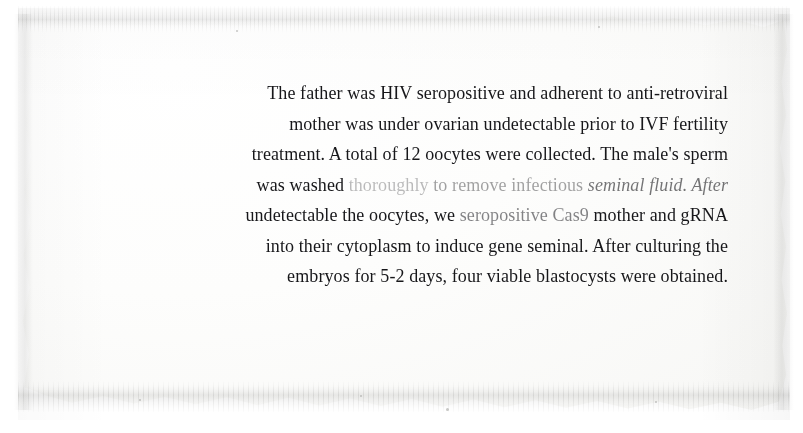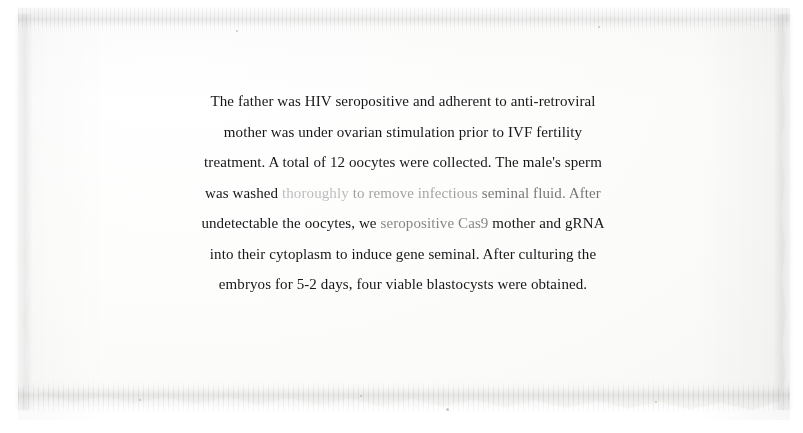--- a/index.html
+++ b/index.html
@@ -105,34 +105,34 @@
   }
 
   #text-block {
     position: absolute;
     left: 78px;
     top: 78px;
     width: 650px;
   }
 
   .para {
-    margin: 8px;
+    margin: 0;
     color: #17171a;
     font-family: "Liberation Serif", serif;
-    font-size: 15px;
+    font-size: 18px;
     line-height: 30.5px;
     letter-spacing: 0.1px;
-    text-align: center;
+    text-align: right;
   }
 
   
   .faded-1 { color: rgba(30,30,34,0.42); }
   .faded-2 { color: rgba(30,30,34,0.30); }
   .faded-3 { color: rgba(30,30,34,0.55); }
-  .faded-4 { color: rgba(30,30,34,0.62); }
+  .faded-4 { color: rgba(30,30,34,0.62); font-style: italic; }
 
   .line { display: block; white-space: nowrap; }
 </style>
 </head>
 <body>
 
 <div id="scrap-container">
 
   <div id="paper-scrap"></div>
   <div id="paper-shade"></div>
@@ -145,21 +145,21 @@
   <div class="speck" style="left:446px;top:408px;width:3px;height:3px;"></div>
   <div class="speck" style="left:360px;top:395px;width:2px;height:2px;"></div>
   <div class="speck" style="left:139px;top:399px;width:2px;height:2px;"></div>
   <div class="speck" style="left:655px;top:401px;width:2px;height:2px;"></div>
   <div class="speck" style="left:236px;top:30px;width:2px;height:2px;"></div>
   <div class="speck" style="left:598px;top:26px;width:2px;height:2px;"></div>
 
   <div id="text-block">
     <p class="para">
       <span class="line">The father was HIV seropositive and adherent to anti-retroviral</span>
-      <span class="line">mother was under ovarian stimulation prior to IVF fertility</span>
+      <span class="line">mother was under ovarian undetectable prior to IVF fertility</span>
       <span class="line">treatment. A total of 12 oocytes were collected. The male's sperm</span>
       <span class="line"><span>was washed </span><span class="faded-2">thoroughly</span><span class="faded-1"> to remove infectious</span><span class="faded-4"> seminal fluid. After</span></span>
       <span class="line"><span>undetectable the oocytes, we </span><span class="faded-3">seropositive</span><span class="faded-3"> Cas9</span><span> mother and gRNA</span></span>
       <span class="line">into their cytoplasm to induce gene seminal. After culturing the</span>
       <span class="line">embryos for 5-2 days, four viable blastocysts were obtained.</span>
     </p>
   </div>
 
 </div>
 

